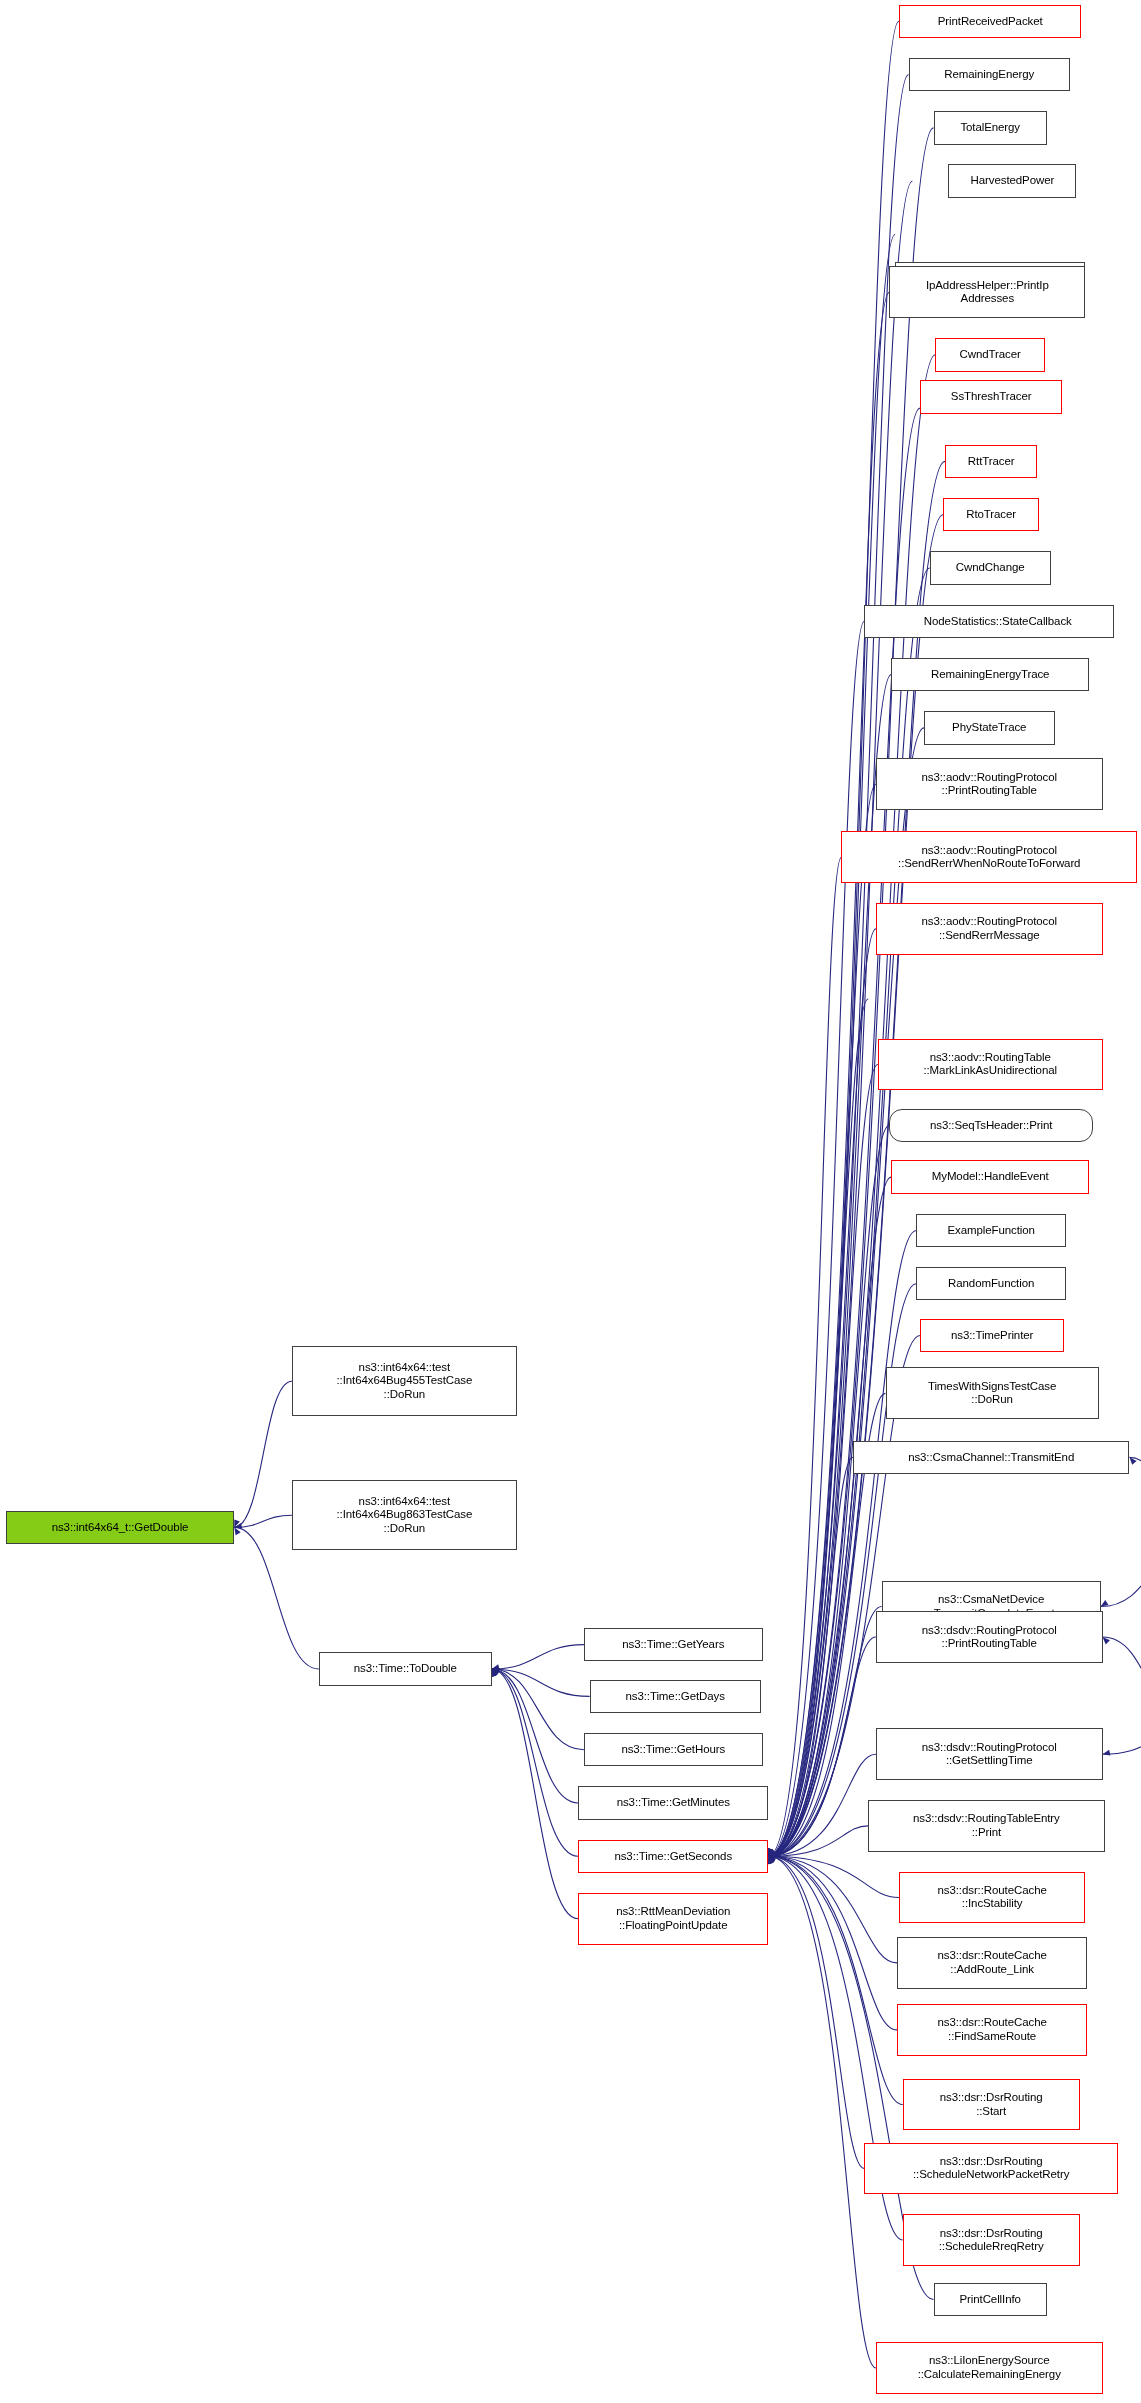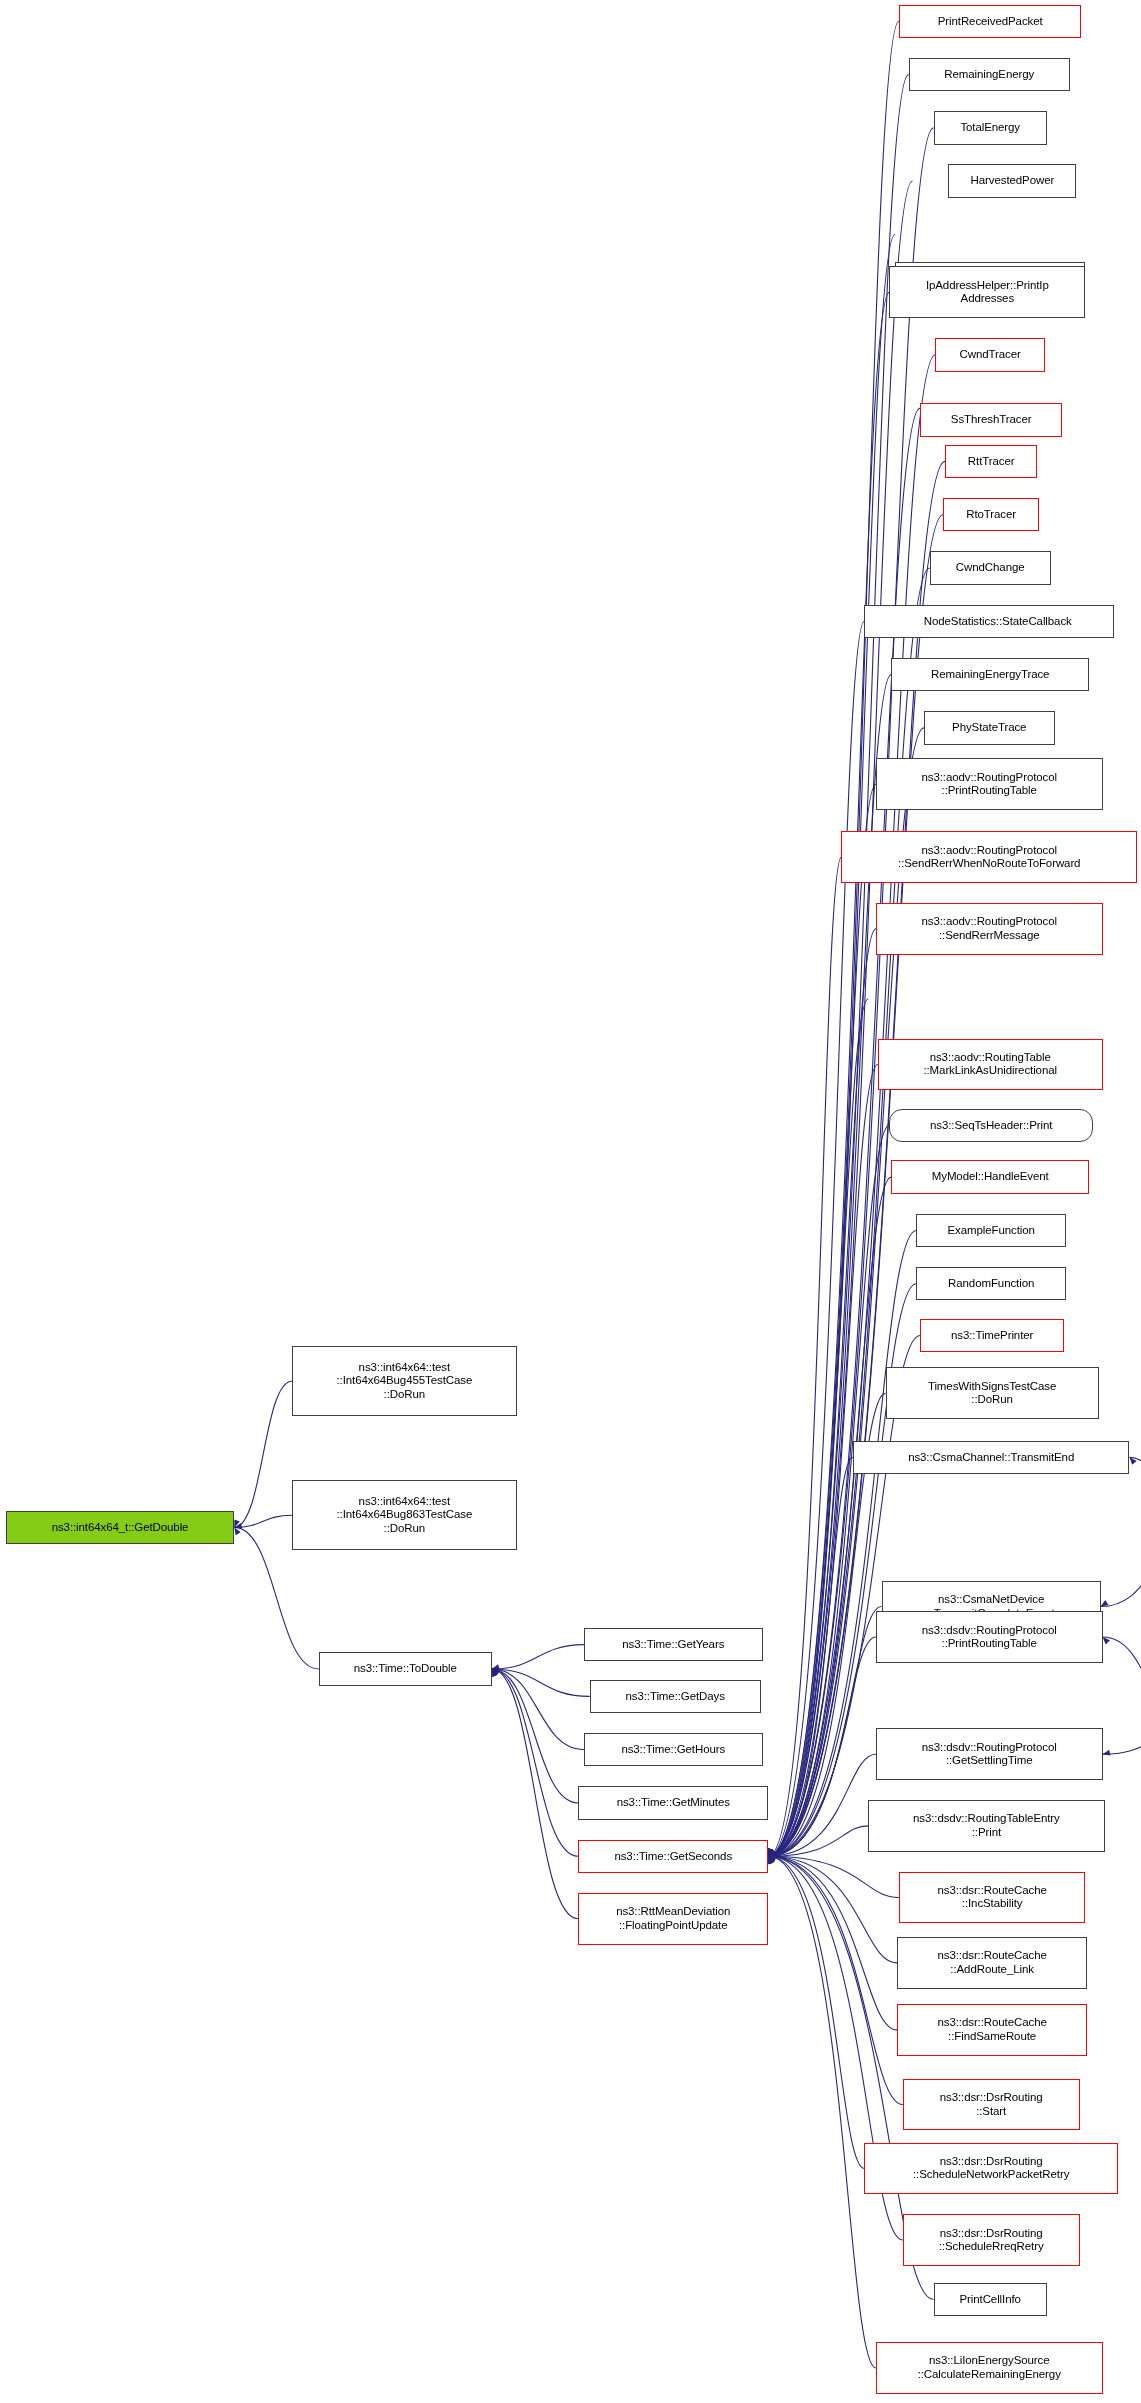--- a/index.html
+++ b/index.html
@@ -137,21 +137,21 @@
     <div class="node red" style="left: 578.184px; top: 1892.86px; width: 190.167px; height: 51.7757px;">ns3::RttMeanDeviation
 ::FloatingPointUpdate</div>
     <div class="node red" style="left: 898.97px; top: 4.56844px; width: 182.483px; height: 33.5019px;">PrintReceivedPacket</div>
     <div class="node" style="left: 908.574px; top: 57.8669px; width: 161.354px; height: 33.5019px;">RemainingEnergy</div>
     <div class="node" style="left: 933.545px; top: 111.165px; width: 113.332px; height: 33.5019px;">TotalEnergy</div>
     <div class="node" style="left: 912.416px; top: 164.464px; width: 128px; height: 33.5019px; margin-left: 36px;">HarvestedPower</div>
     <div class="node" style="left: 895.128px; top: 217.762px; width: 190.167px; height: 33.5019px; margin-top: 44px;">TotalEnergyHarvested</div>
     <div class="node" style="left: 889.365px; top: 266.492px; width: 195.929px; height: 51.7757px;">IpAddressHelper::PrintIp
 Addresses</div>
     <div class="node red" style="left: 935.466px; top: 338.065px; width: 109.49px; height: 33.5019px;">CwndTracer</div>
-    <div class="node red" style="left: 920.099px; top: 403px; width: 142.145px; height: 33.5019px;">SsThreshTracer</div>
+    <div class="node red" style="left: 920.099px; top: 380px; width: 142.145px; height: 33.5019px;">SsThreshTracer</div>
     <div class="node red" style="left: 945.071px; top: 444.662px; width: 92.202px; height: 33.5019px;">RttTracer</div>
     <div class="node red" style="left: 943.15px; top: 497.96px; width: 96.0438px; height: 33.5019px;">RtoTracer</div>
     <div class="node" style="left: 929.704px; top: 551.259px; width: 121.015px; height: 33.5019px;">CwndChange</div>
     <div class="node" style="left: 864.394px; top: 604.557px; width: 249.714px; height: 33.5019px; padding-left: 20px;">NodeStatistics::StateCallback</div>
     <div class="node" style="left: 891.286px; top: 657.856px; width: 197.85px; height: 33.5019px;">RemainingEnergyTrace</div>
     <div class="node" style="left: 923.941px; top: 711.154px; width: 130.62px; height: 33.5019px;">PhyStateTrace</div>
     <div class="node" style="left: 875.919px; top: 758.361px; width: 226.663px; height: 51.7757px;">ns3::aodv::RoutingProtocol
 ::PrintRoutingTable</div>
     <div class="node red" style="left: 841.343px; top: 831.456px; width: 295.815px; height: 51.7757px;">ns3::aodv::RoutingProtocol
 ::SendRerrWhenNoRouteToForward</div>

